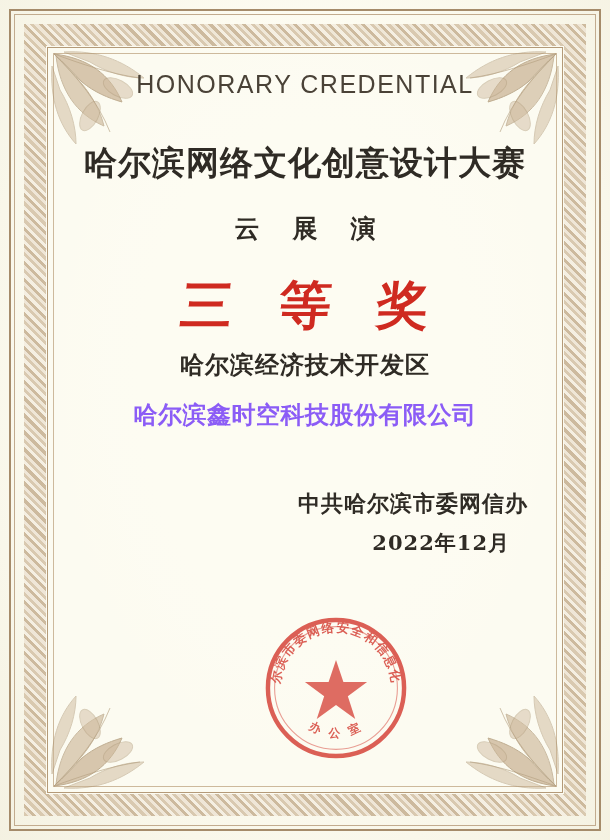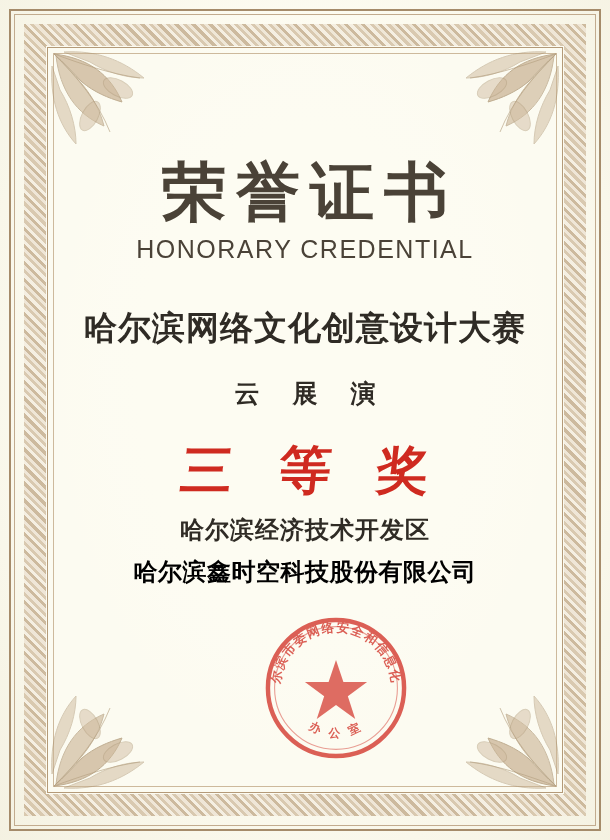--- a/index.html
+++ b/index.html
@@ -162,26 +162,26 @@
     margin-top: 8px;
     font-family: "DejaVu Serif", "Liberation Serif", serif;
     font-size: 24px;
     font-weight: bold;
     letter-spacing: 1px;
     color: #2f2b25;
   }
   .project-line.second { margin-top: 14px; }
 
   .org {
-    margin-top: 10px;
+    margin-top: 18px;
     font-family: Liberation Mono, monospace;
     font-size: 24px;
     font-weight: bold;
     letter-spacing: 0.5px;
-    color: #000000;
+    color: #8b5cf6;
   }
 
   .issuer-block {
     margin-top: 58px;
     text-align: right;
     padding-right: 22px;
     position: relative;
     z-index: 3;
   }
   .issuer {
@@ -286,32 +286,35 @@
         <ellipse cx="42" cy="68" rx="8" ry="16" transform="rotate(28 42 68)" opacity="0.5"></ellipse>
       </g>
       <g stroke="#a8906d" stroke-width="0.8" fill="none" opacity="0.8">
         <path d="M6 6 C 30 30, 50 54, 62 84"></path>
         <path d="M6 6 C 34 16, 62 26, 92 30"></path>
       </g>
     </svg>
   </div>
 
   <div class="content">
-    <div class="title-cn">荣誉证书</div>
     <div class="title-en">HONORARY CREDENTIAL</div>
 
     <div class="line-contest">哈尔滨网络文化创意设计大赛</div>
     <div class="line-section">云 展 演</div>
 
     <div class="award">三 等 奖</div>
 
     <div class="project-line">哈尔滨经济技术开发区</div>
 
     <div class="org">哈尔滨鑫时空科技股份有限公司</div>
 
+    <div class="issuer-block">
+      <div class="issuer">中共哈尔滨市委网信办</div>
+      <div class="issue-date">2022年12月</div>
+    </div>
   </div>
 
   <div class="seal">
     <svg viewBox="0 0 200 200" xmlns="http://www.w3.org/2000/svg">
       <defs>
         <path id="sealArcTop" d="M 24,100 A 76,76 0 0 1 176,100"></path>
         <path id="sealArcBottom" d="M 34,100 A 66,66 0 0 0 166,100"></path>
       </defs>
       <circle cx="100" cy="100" r="92" fill="none" stroke="#d2342a" stroke-width="6"></circle>
       <circle cx="100" cy="100" r="83" fill="none" stroke="#d2342a" stroke-width="1.5" opacity="0.6"></circle>

